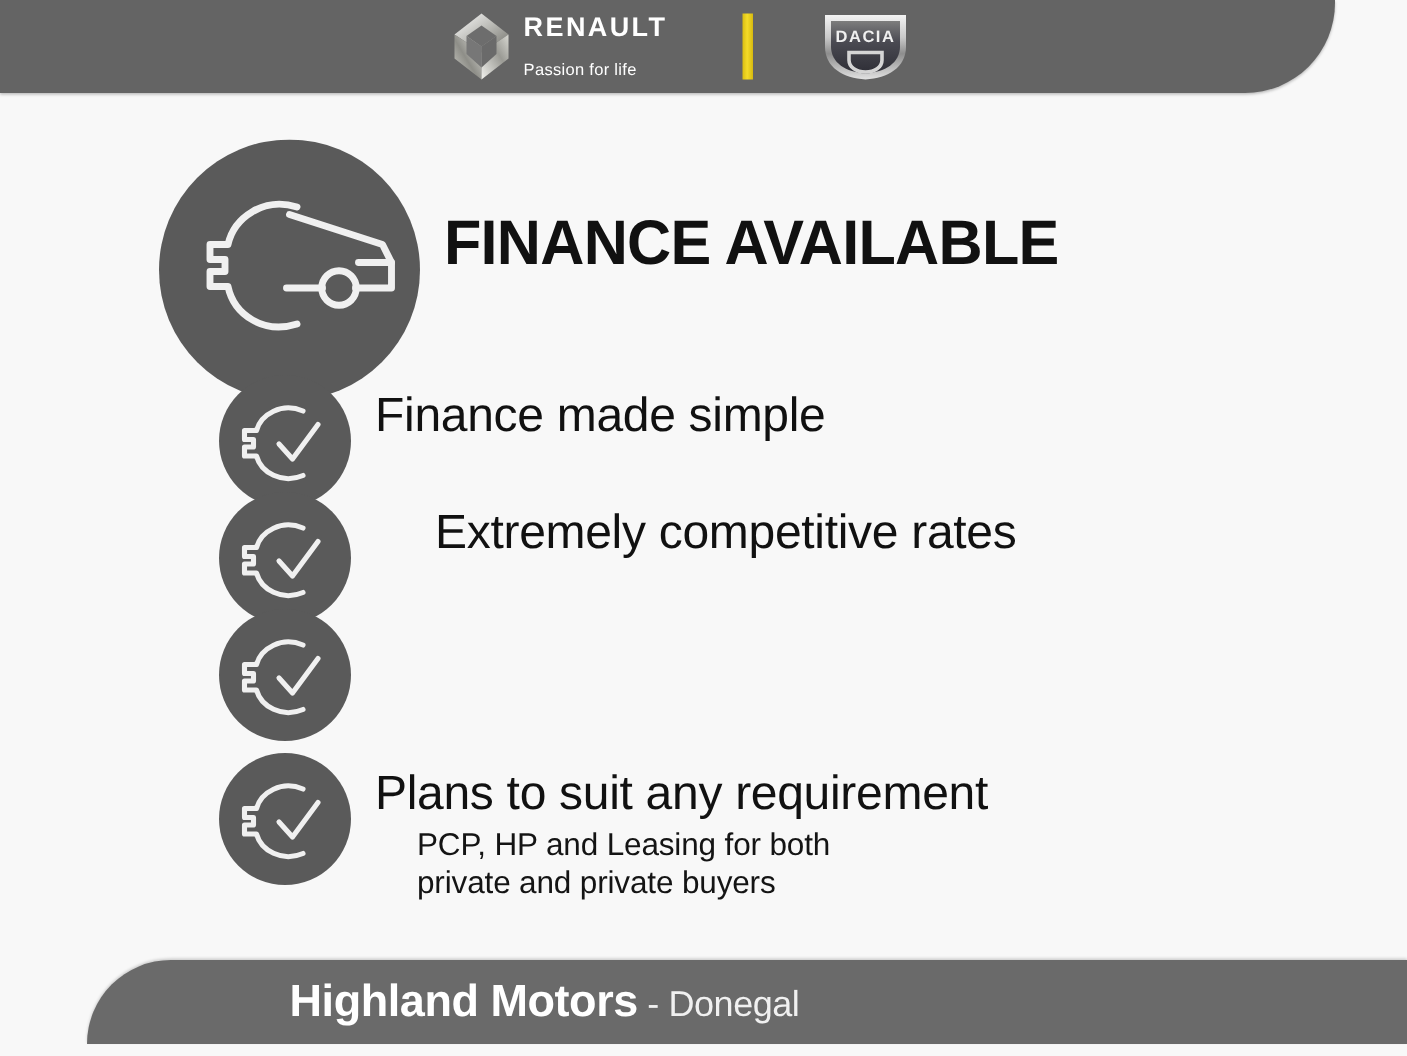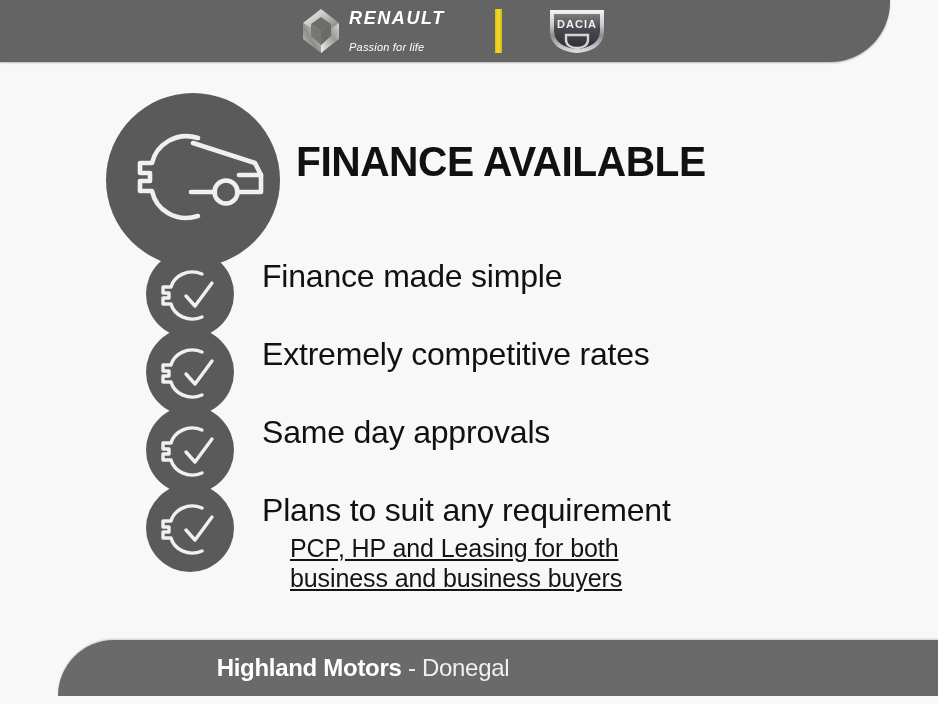--- a/index.html
+++ b/index.html
@@ -36,21 +36,21 @@
     gap:0px;
     transform:translateX(10px);
   }
 
   .renault-group {
     display:flex;
     align-items:center;
     gap:9px;
   }
   .renault-diamond { width:38px; height:46px; display:block; }
-  .renault-words { display:flex; flex-direction:column; line-height:1;font-style:italic; }
+  .renault-words { display:flex; flex-direction:column; line-height:1; }
   .renault-name {
     color:#ffffff;
     font-size:18px;
     font-weight:bold;
     letter-spacing:1.6px;
     font-family:"Liberation Sans", sans-serif;
   }
   .renault-tag {
     color:#ffffff;
     font-size:11px;
@@ -97,59 +97,58 @@
     height:86px;
     display:flex;
     align-items:flex-start;
   }
   .feature-icon {
     width:88px; height:88px;
     flex:0 0 88px;
     margin-top:-2px;
   }
   .feature-text-wrap {
-    margin-left:28px;
+    margin-left:16px;
     padding-top:8px;
   }
   .feature-title {
     font-size:32px;
     font-weight:normal;
     color:#111111;
     letter-spacing:-0.2px;
     white-space:nowrap;
     line-height:1.05;
   }
   .feature-sub {
     margin-top:5px;
     margin-left:28px;
-    font-size:25px;
+    font-size:21px;
     font-weight:normal;
     color:#141414;
     line-height:1.2;
     letter-spacing:-0.1px;
-    text-decoration:underline;
   }
 
   
   .footer-bar {
     position:absolute;
     left:58px; bottom:8px;
     width:880px; height:56px;
     background:#6a6a6a;
     border-top-left-radius:60px;
     box-shadow:0 -1px 2px rgba(0,0,0,.18);
     display:flex;
     align-items:center;
     justify-content:center;
     padding-right:270px;
   }
   .footer-text { white-space:nowrap; }
   .footer-strong {
     color:#ffffff;
-    font-size:24px;
+    font-size:30px;
     font-weight:bold;
     letter-spacing:-0.3px;
   }
   .footer-light {
     color:#f0f0f0;
     font-size:24px;
     font-weight:normal;
     letter-spacing:-0.3px;
   }
 </style>
@@ -240,21 +239,21 @@
           <path d="M56,24 C42,18 28,26 25,37 L17,37 L17,43 L23,43 L23,48 L17,48 L17,54 L25,54
                    C28,65 42,73 56,67"></path>
           <path d="M40,46 L49,56 L66,33"></path>
         </g>
       </svg>
       <div class="feature-text-wrap">
         <div class="feature-title">Finance made simple</div>
       </div>
     </div>
 
-    <div class="feature" style="top:268px;">
+    <div class="feature" style="top:268px;gap:40px;">
       <svg class="feature-icon" viewBox="0 0 88 88">
         <circle cx="44" cy="44" r="44" fill="#5a5a5a"></circle>
         <g fill="none" stroke="#f0f0f0" stroke-width="3.4" stroke-linejoin="round" stroke-linecap="round">
           <path d="M56,24 C42,18 28,26 25,37 L17,37 L17,43 L23,43 L23,48 L17,48 L17,54 L25,54
                    C28,65 42,73 56,67"></path>
           <path d="M40,46 L49,56 L66,33"></path>
         </g>
       </svg>
       <div class="feature-text-wrap">
         <div class="feature-title">Extremely competitive rates</div>
@@ -263,39 +262,36 @@
 
     <div class="feature" style="top:346px;">
       <svg class="feature-icon" viewBox="0 0 88 88">
         <circle cx="44" cy="44" r="44" fill="#5a5a5a"></circle>
         <g fill="none" stroke="#f0f0f0" stroke-width="3.4" stroke-linejoin="round" stroke-linecap="round">
           <path d="M56,24 C42,18 28,26 25,37 L17,37 L17,43 L23,43 L23,48 L17,48 L17,54 L25,54
                    C28,65 42,73 56,67"></path>
           <path d="M40,46 L49,56 L66,33"></path>
         </g>
       </svg>
-      <div class="feature-text-wrap">
-        <div class="feature-title">Same day approvals</div>
-      </div>
-    </div>
-
-    <div class="feature" style="top:424px; height:140px;">
+    </div>
+
+    <div class="feature" style="top:442px; height:140px;">
       <svg class="feature-icon" viewBox="0 0 88 88">
         <circle cx="44" cy="44" r="44" fill="#5a5a5a"></circle>
         <g fill="none" stroke="#f0f0f0" stroke-width="3.4" stroke-linejoin="round" stroke-linecap="round">
           <path d="M56,24 C42,18 28,26 25,37 L17,37 L17,43 L23,43 L23,48 L17,48 L17,54 L25,54
                    C28,65 42,73 56,67"></path>
           <path d="M40,46 L49,56 L66,33"></path>
         </g>
       </svg>
       <div class="feature-text-wrap">
         <div class="feature-title">Plans to suit any requirement</div>
         <div class="feature-sub">
           <div>PCP, HP and Leasing for both</div>
-          <div>business and business buyers</div>
+          <div>private and private buyers</div>
         </div>
       </div>
     </div>
 
   </div>
 
   <div class="footer-bar">
     <div class="footer-text">
       <span class="footer-strong">Highland Motors</span><span class="footer-light"> - Donegal</span>
     </div>

